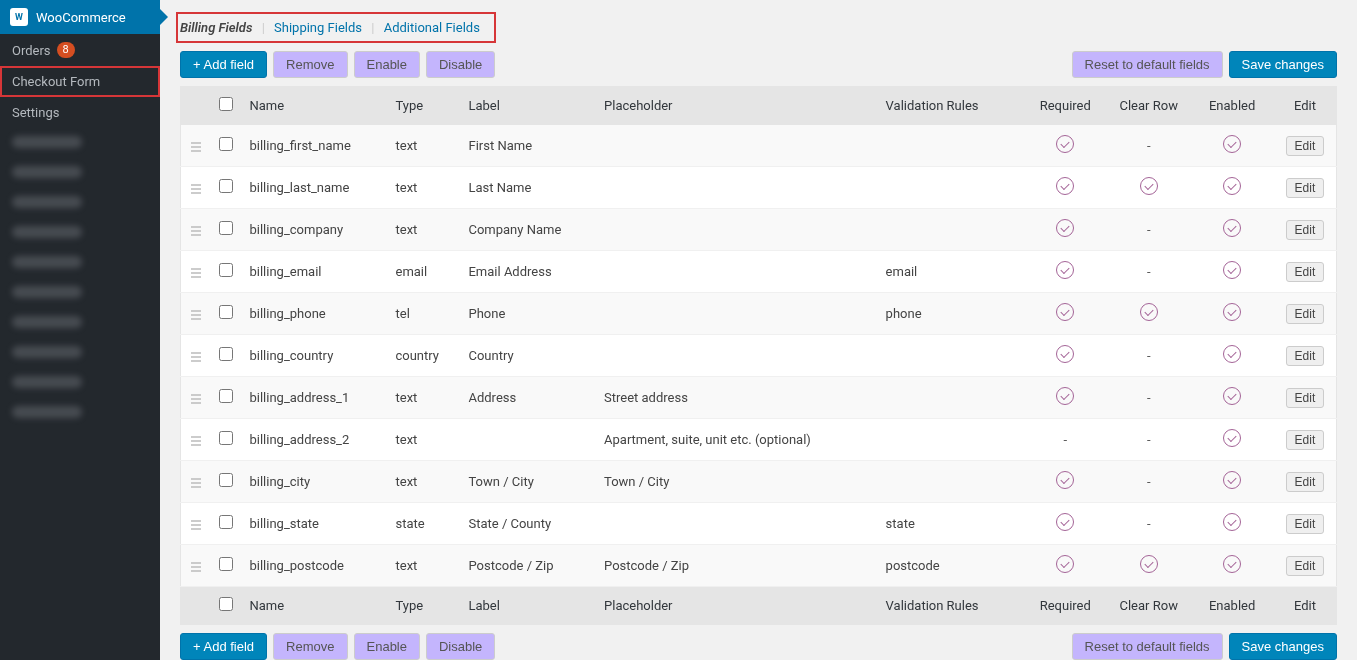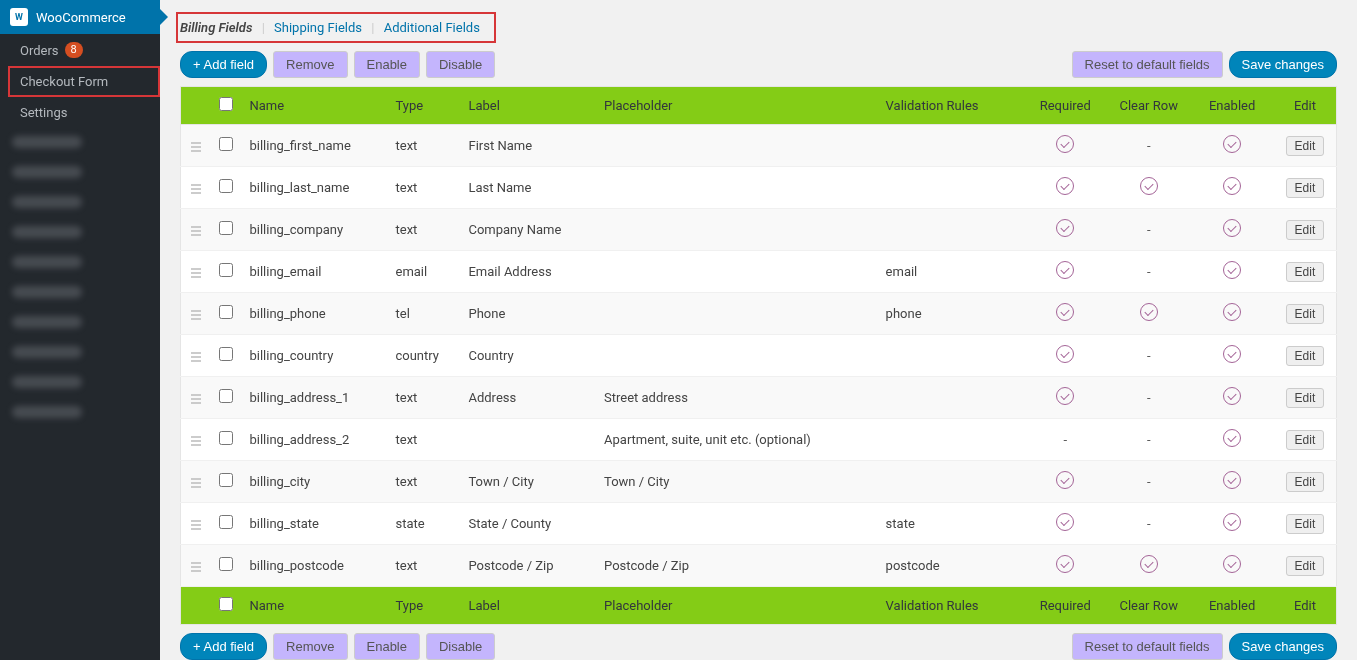--- a/index.html
+++ b/index.html
@@ -2,37 +2,37 @@
 <html><head>
 <meta charset="utf-8">
 <style>
 * { box-sizing: border-box; margin: 0; padding: 0; }
 body { font-family: -apple-system, BlinkMacSystemFont, "Segoe UI", Roboto, sans-serif; font-size: 13px; color: #444; background: #f1f1f1; }
 .page { display: flex; width: 1357px; height: 660px; overflow: hidden; }
 .sidebar { width: 160px; background: #23282d; color: #eee; flex-shrink: 0; }
 .sidebar-header { display: flex; align-items: center; background: #0073aa; color: #fff; padding: 8px 10px; font-weight: 400; position: relative; }
 .sidebar-header .logo { width: 18px; height: 18px; background: #fff; border-radius: 3px; margin-right: 8px; display: flex; align-items: center; justify-content: center; color: #0073aa; font-size: 9px; font-weight: bold; }
 .sidebar-header .arrow { position: absolute; right: -8px; top: 50%; transform: translateY(-50%); width:0; height:0; border-top: 8px solid transparent; border-bottom:8px solid transparent; border-left:8px solid #0073aa; }
-.sidebar-item { padding: 8px 12px; color: #b4b9be; font-size: 13px; cursor: pointer; display: flex; align-items: center; margin-left: 8px; }
+.sidebar-item { padding: 8px 12px; color: #b4b9be; font-size: 13px; cursor: pointer; display: flex; align-items: center; }
 .sidebar-item.highlighted { outline: 2px solid #d63638; outline-offset: -2px; align-items: center; }
 .sidebar-item .badge { background: #d54e21; color: #fff; border-radius: 9px; padding: 0 6px; font-size: 11px; margin-left: 6px; line-height: 16px; }
 .sidebar-blur { padding: 8px 12px; height: 30px; }
 .sidebar-blur .blur { width: 70px; height: 12px; background: rgba(180,185,190,0.25); border-radius: 6px; filter: blur(3px); }
 .main { flex: 1; padding: 10px 20px 20px 20px; overflow: auto; }
 .tabs { padding: 6px 0 12px 0; }
 .tabs-inner { display: inline-block; padding: 4px 12px 4px 0; outline: 2px solid #d63638; outline-offset: 2px; }
 .tabs a { color: #0073aa; text-decoration: none; cursor: pointer; }
 .tabs .active { color: #444; font-weight: 600; font-style: italic; }
 .tabs .sep { color: #ccc; margin: 0 6px; }
 .toolbar { display: flex; align-items: center; gap: 6px; margin-bottom: 8px; }
 .toolbar .spacer { flex: 1; }
 .btn { border: 1px solid #ccc; background: #c4b5fd; color: #555; padding: 5px 12px; font-size: 13px; border-radius: 3px; cursor: pointer; }
-.btn-primary { background: #0085ba; border-color: #0073aa; color: #fff; border-radius: 12px; }
+.btn-primary { background: #0085ba; border-color: #0073aa; color: #fff; }
 table { width: 100%; border-collapse: collapse; background: #fff; border: 1px solid #e5e5e5; }
-thead th, tfoot th { background: #84cc16; text-align: left; font-weight: 400; color: #32373c; padding: 10px 8px; border-bottom: 1px solid #e5e5e5; }
+thead th, tfoot th { background: #e5e5e5; text-align: left; font-weight: 400; color: #32373c; padding: 10px 8px; border-bottom: 1px solid #e5e5e5; }
 tfoot th { border-bottom: none; border-top: 1px solid #e5e5e5; }
 tbody td { padding: 10px 8px; border-bottom: 1px solid #f0f0f0; vertical-align: middle; }
 tbody tr:nth-child(odd) td { background: #f9f9f9; }
 .drag-handle { color: #bbb; cursor: grab; text-align: center; width: 20px; }
 .drag-handle svg { vertical-align: middle; }
 .col-check { width: 30px; text-align: center; }
 .col-name { width: 140px; }
 .col-type { width: 70px; }
 .col-label { width: 130px; }
 .col-place { width: 270px; }

